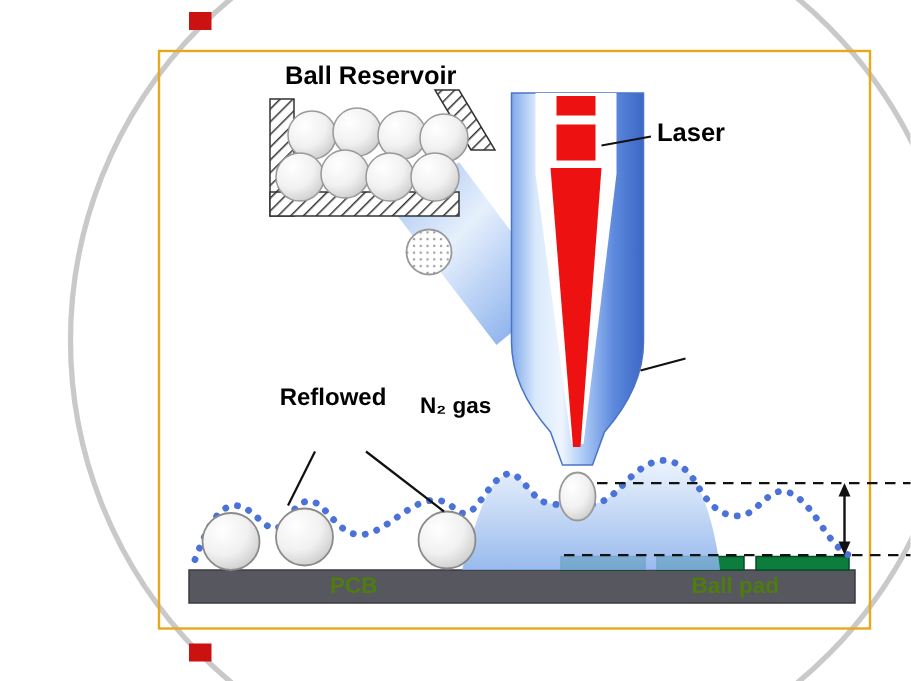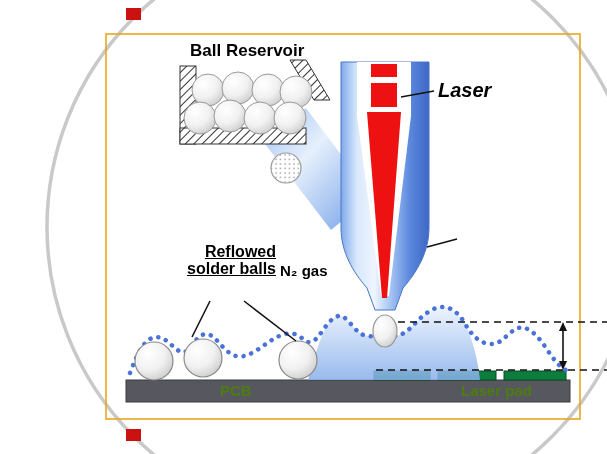--- a/index.html
+++ b/index.html
@@ -7,24 +7,24 @@
     position:relative;width:607px;height:454px;background:#ffffff;
     overflow:hidden;font-family:"Liberation Sans",sans-serif;margin-left:40px;
   }
   .stage svg{position:absolute;left:0;top:0;}
   .label{
     position:absolute;font-weight:bold;color:#000;white-space:nowrap;
     font-family:"Liberation Sans",sans-serif;line-height:1.05;
   }
   .label.white{color:#4d7c0f;}
   .lbl-ball-reservoir{left:150px;top:42px;font-size:17px;}
-  .lbl-laser{left:398px;top:80px;font-size:20px;font-style:italic;}
+  .lbl-laser{left:398px;top:80px;font-size:17px;}
   .lbl-capillary{left:420px;top:227px;font-size:17px;}
   .lbl-n2{left:240px;top:263px;font-size:15px;}
-  .lbl-reflowed{left:128px;top:244px;width:108px;text-align:right;font-size:16px;white-space:normal;text-decoration:underline;}
+  .lbl-reflowed{left:128px;top:258px;width:108px;text-align:center;font-size:16px;white-space:normal;}
   .lbl-bondlevel{left:424px;top:341px;font-size:15.5px;}
   .lbl-pcb{left:180px;top:383px;font-size:15px;}
   .lbl-bondpad{left:421px;top:383px;font-size:15px;}
 </style>
 </head>
 <body>
 
 <div class="stage">
 
   <svg width="607" height="454" viewBox="0 0 607 454">
@@ -157,18 +157,17 @@
       <line x1="170" y1="301" x2="152" y2="337"></line>
       <line x1="204" y1="301" x2="256" y2="341"></line>
     </g>
   </svg>
 
   <div class="label lbl-ball-reservoir">Ball Reservoir</div>
   <div class="label lbl-laser">Laser</div>
   <div class="label lbl-n2">N₂ gas</div>
   <div class="label lbl-reflowed">
     <span>Reflowed</span><br>
-    <span>solder balls</span>
   </div>
   <div class="label white lbl-pcb">PCB</div>
-  <div class="label white lbl-bondpad">Laser pad</div>
+  <div class="label white lbl-bondpad">Ball pad</div>
 
 </div>
 
 </body></html>

